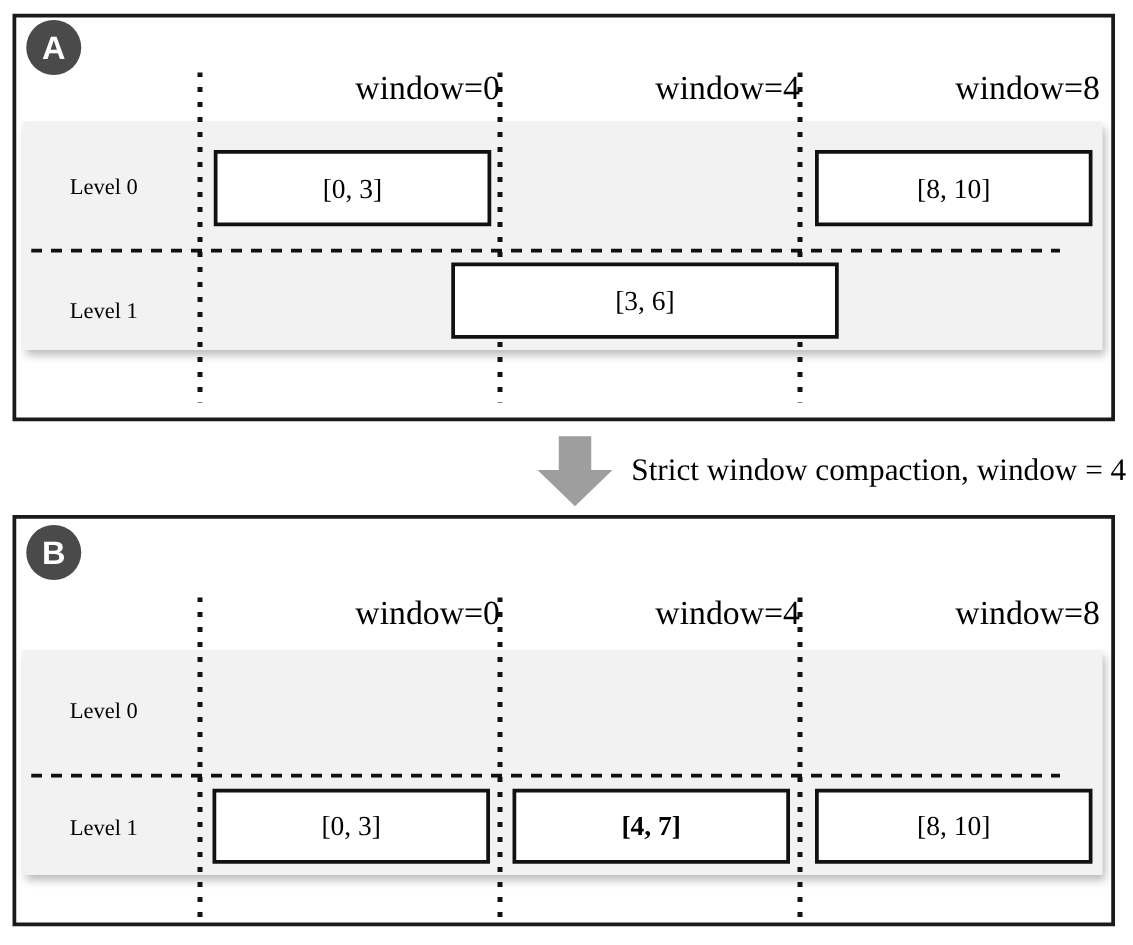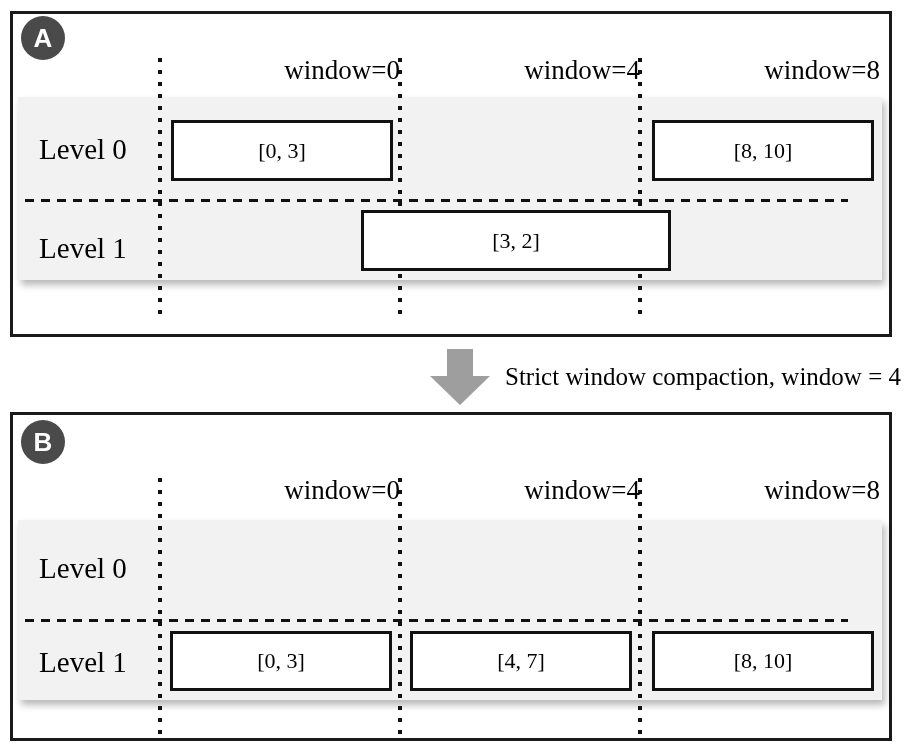--- a/index.html
+++ b/index.html
@@ -69,21 +69,21 @@
     font-size: 27px;
     z-index: 5;
     white-space: nowrap;
   }
 
   .level-label {
     position: absolute;
     height: 32px;
     line-height: 32px;
     text-align: center;
-    font-size: 29px;
+    font-size: 18px;
     z-index: 5;
     white-space: nowrap;
   }
 
   .range-box {
     position: absolute;
     box-sizing: border-box;
     background: #ffffff;
     border: 3px solid #111111;
     display: flex; align-items: center; justify-content: center;
@@ -130,21 +130,21 @@
 
     <div class="col-header" style="left:147px; top:41px; width:240px;">window=0</div>
     <div class="col-header" style="left:387px; top:41px; width:240px;">window=4</div>
     <div class="col-header" style="left:627px; top:41px; width:240px;">window=8</div>
 
     <div class="level-label" style="left:5px; top:119px; width:130px;">Level 0</div>
     <div class="level-label" style="left:5px; top:218px; width:130px;">Level 1</div>
 
     <div class="range-box" style="left:158px; top:106px; width:222px; height:61px;">[0, 3]</div>
     <div class="range-box" style="left:639px; top:106px; width:222px; height:61px;">[8, 10]</div>
-    <div class="range-box" style="left:348px; top:196px; width:310px; height:61px;">[3, 2]</div>
+    <div class="range-box" style="left:348px; top:196px; width:310px; height:61px;">[3, 6]</div>
   </section>
 
   <div class="transition">
     <div class="down-arrow">
       <div class="shaft"></div>
       <div class="head"></div>
     </div>
     <div class="transition-label">Strict window compaction, window = 4</div>
   </div>
 
@@ -160,17 +160,17 @@
     <div class="vdots" style="left:625px; top:63px; height:258px;"></div>
 
     <div class="col-header" style="left:147px; top:60px; width:240px;">window=0</div>
     <div class="col-header" style="left:387px; top:60px; width:240px;">window=4</div>
     <div class="col-header" style="left:627px; top:60px; width:240px;">window=8</div>
 
     <div class="level-label" style="left:5px; top:137px; width:130px;">Level 0</div>
     <div class="level-label" style="left:5px; top:231px; width:130px;">Level 1</div>
 
     <div class="range-box" style="left:157px; top:216px; width:222px; height:60px;">[0, 3]</div>
-    <div class="range-box" style="left:397px; top:216px; width:222px; height:60px;">[4, 7]</div>
+    <div class="range-box" style="left:397px; top:216px; width:222px; height:60px;font-weight:bold;">[4, 7]</div>
     <div class="range-box" style="left:639px; top:216px; width:222px; height:60px;">[8, 10]</div>
   </section>
 
 </div>
 
 </body></html>

